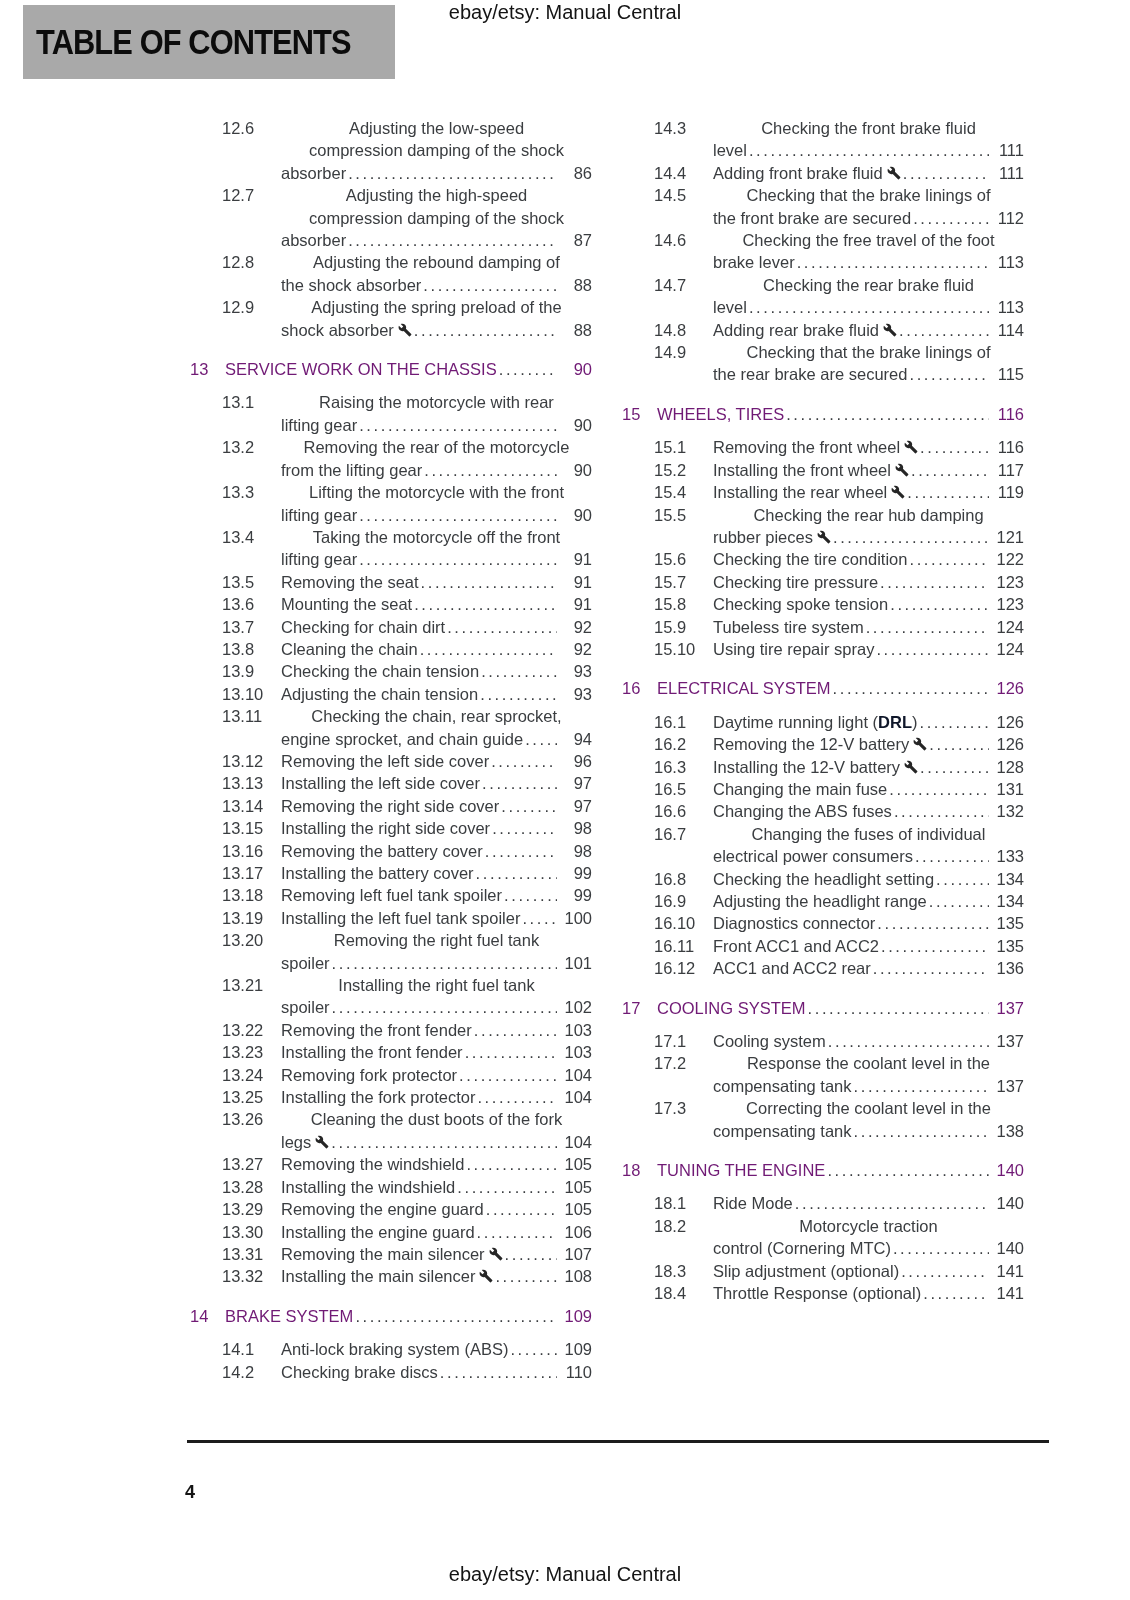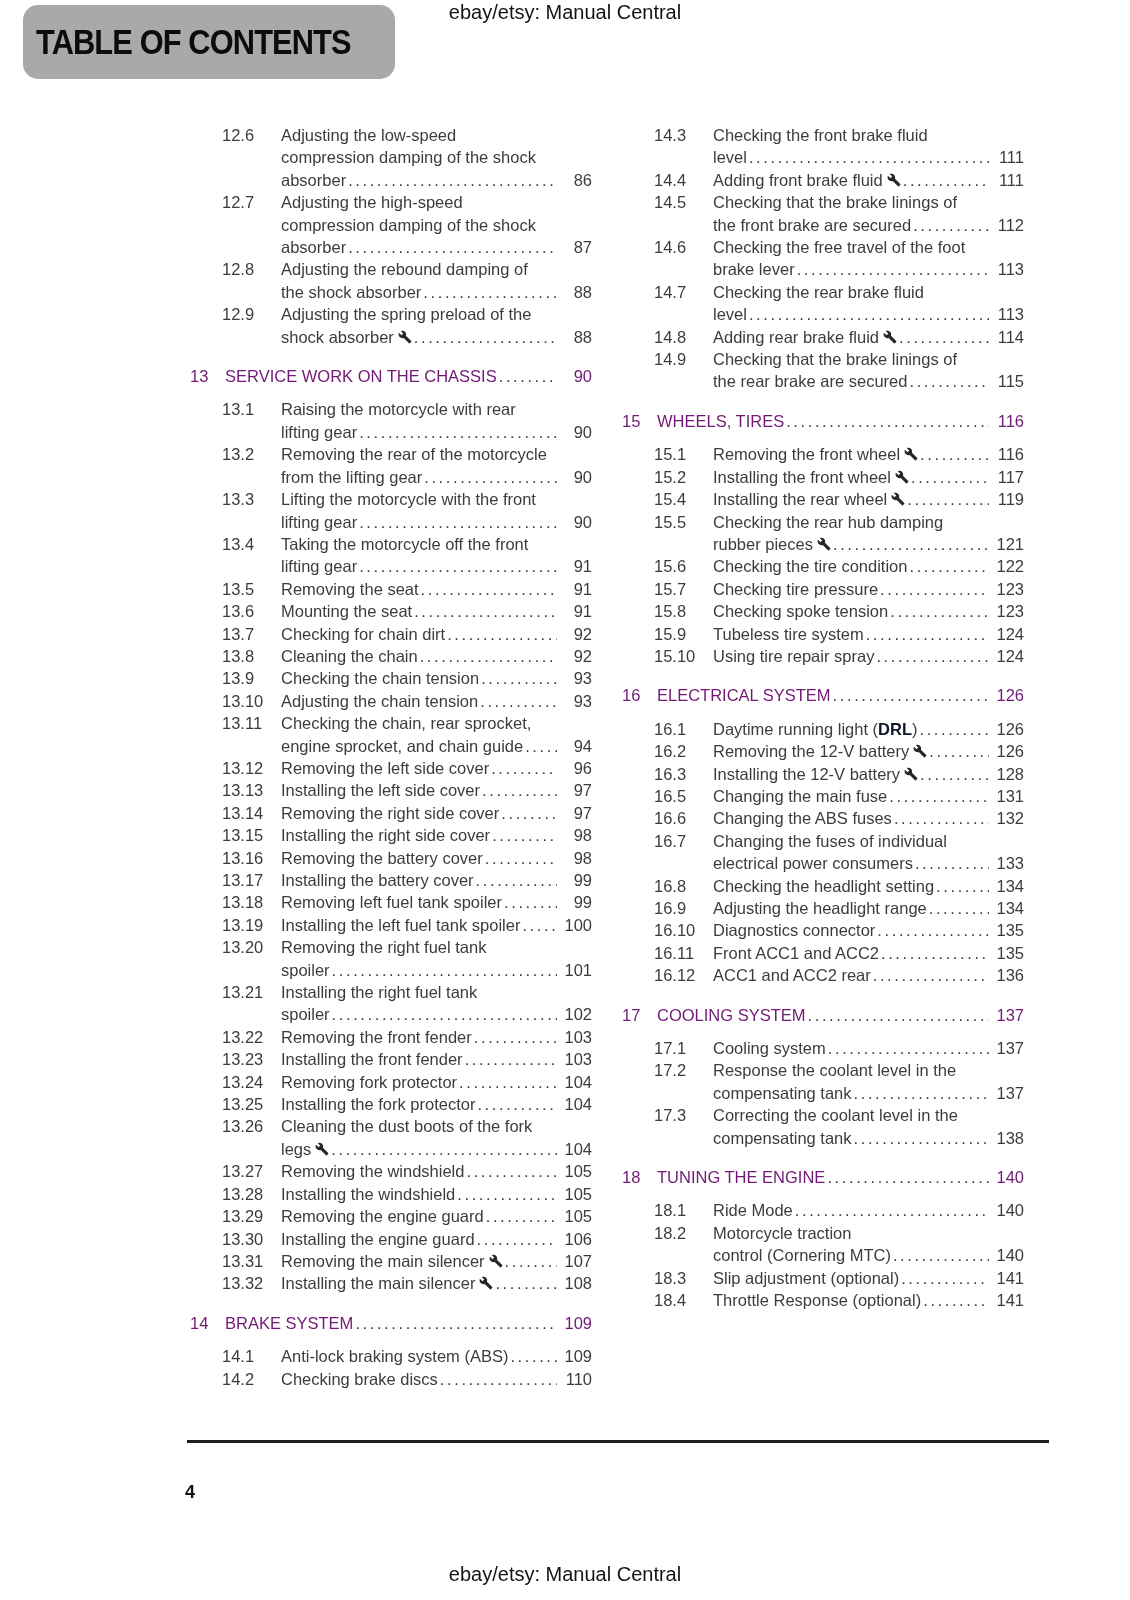--- a/index.html
+++ b/index.html
@@ -8,36 +8,36 @@
     width:1130px; height:1600px; position:relative; background:#ffffff;
     font-family:"Liberation Sans", sans-serif; color:#3a3d40;
     font-size:16.5px; line-height:22.4px; overflow:hidden;
   }
   .top-title {
     position:absolute; top:1px; left:0; width:100%; text-align:center;
     font-size:20px; color:#141414;
   }
   .toc-banner {
     position:absolute; left:23px; top:5px; width:372px; height:74px;
-    background:#a9a9a9; display:flex; align-items:center;border-radius:15px;
+    background:#a9a9a9; display:flex; align-items:center;
   }
   .toc-banner .banner-text {
     font-weight:bold; font-size:35px; color:#0c0c0c; letter-spacing:-1px;
     transform:scaleX(.88); transform-origin:left center; margin-left:13px;
     white-space:nowrap;
   }
-  .cols { position:absolute; left:190px; top:124px; display:flex; gap:30px; }
+  .cols { position:absolute; left:190px; top:117px; display:flex; gap:30px; }
   .col { width:402px; }
   .chapter-row { display:flex; align-items:baseline; margin:17px 0 11px 0; color:#701a75; }
   .chapter-row .cnum { flex:0 0 35px; }
   .chapter-row .ctitle { flex:0 1 auto; white-space:nowrap; }
   .entry { display:flex; padding-left:32px; }
   .entry .num { flex:0 0 59px; }
   .entry .content { flex:1 1 auto; min-width:0; }
-  .line { white-space:nowrap; }
+  .line { white-space:nowrap;text-align:center; }
   .lastline { display:flex; align-items:baseline; }
   .lastline .t { flex:0 1 auto; white-space:nowrap; }
   .leader { flex:1 1 12px; overflow:hidden; white-space:nowrap; margin:0 7px 0 2px; min-width:10px; }
   .leader::after {
     content:"..........................................................................................";
     letter-spacing:2.6px; color:#3a3d40;
   }
   .pg { flex:0 0 auto; min-width:28px; text-align:right; }
   .wrench-icon { display:inline-block; vertical-align:-1px; margin-left:4px; }
   b { color:#0f172a; }

